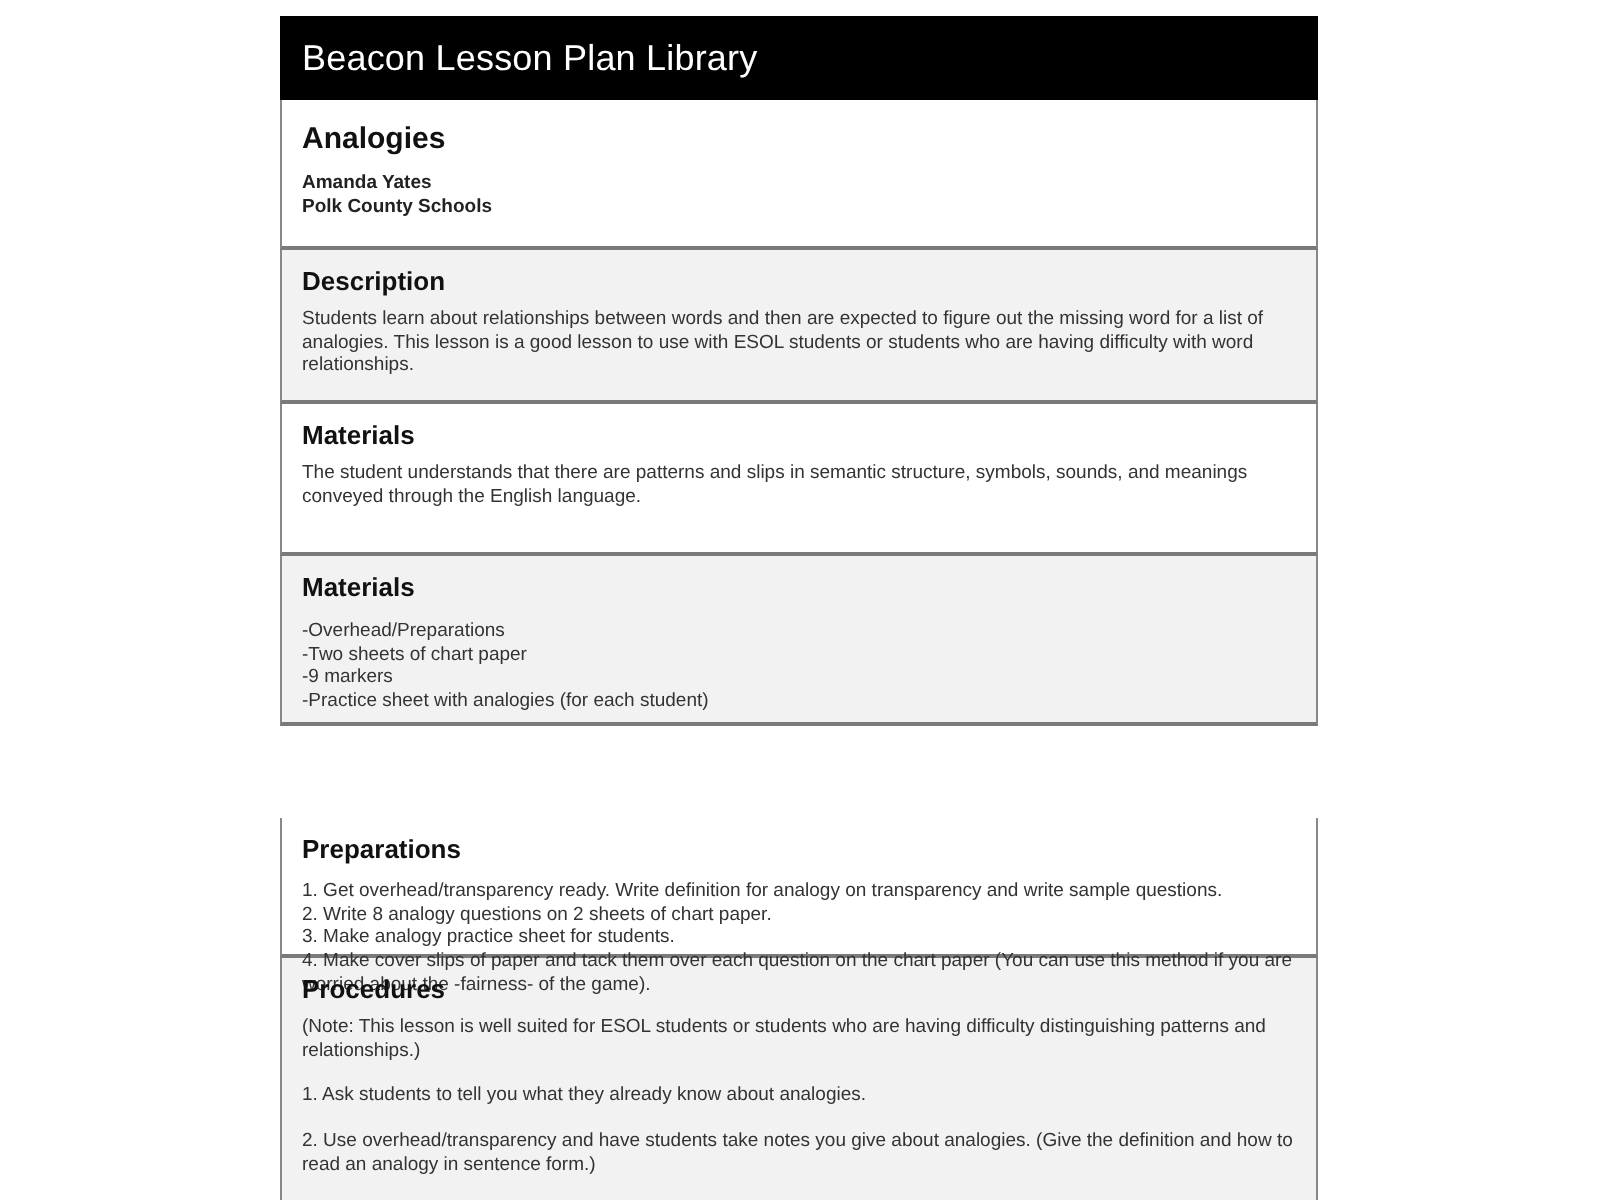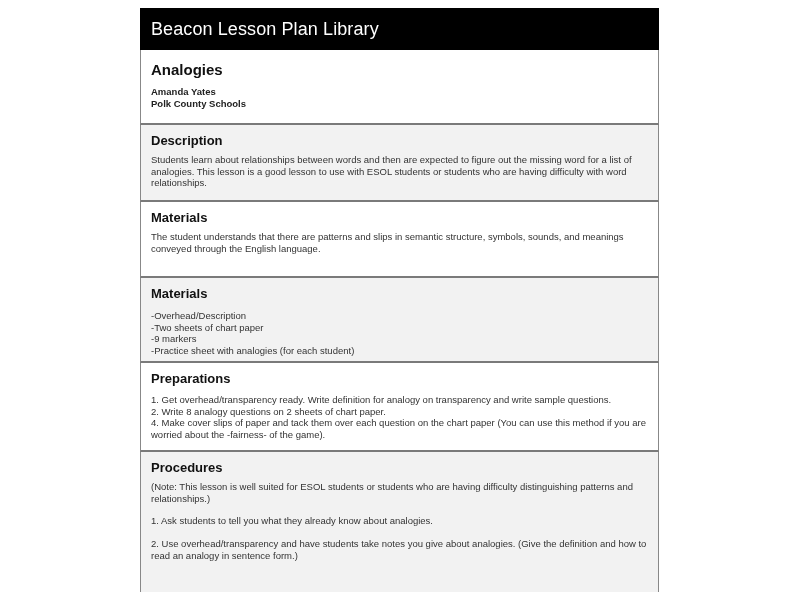--- a/index.html
+++ b/index.html
@@ -36,30 +36,31 @@
     <p class="body-text">Students learn about relationships between words and then are expected to figure out the missing word for a list of analogies. This lesson is a good lesson to use with ESOL students or students who are having difficulty with word relationships.</p>
   </div>
 
   <div class="section white" style="height:76px;">
     <h2>Materials</h2>
     <p class="body-text">The student understands that there are patterns and slips in semantic structure, symbols, sounds, and meanings conveyed through the English language.</p>
   </div>
 
   <div class="section gray" style="height:85px;">
     <h2 style="margin-bottom:9px;">Materials</h2>
-    <div class="list-line">-Overhead/Description</div>
+    <div class="list-line">-Overhead/Preparations</div>
     <div class="list-line">-Two sheets of chart paper</div>
     <div class="list-line">-9 markers</div>
     <div class="list-line">-Practice sheet with analogies (for each student)</div>
   </div>
 
-  <div class="section white" style="height:89px;">
+  <div class="section white" style="height:70px;margin-top:46px;">
     <h2 style="margin-bottom:8px;">Preparations</h2>
     <div class="list-line">1. Get overhead/transparency ready. Write definition for analogy on transparency and write sample questions.</div>
     <div class="list-line">2. Write 8 analogy questions on 2 sheets of chart paper.</div>
+    <div class="list-line">3. Make analogy practice sheet for students.</div>
     <div class="list-line">4. Make cover slips of paper and tack them over each question on the chart paper (You can use this method if you are worried about the -fairness- of the game).</div>
   </div>
 
   <div class="section gray" style="height:140px; border-bottom:none;">
     <h2 style="margin-bottom:6px;">Procedures</h2>
     <p class="para">(Note: This lesson is well suited for ESOL students or students who are having difficulty distinguishing patterns and relationships.)</p>
     <p class="para">1. Ask students to tell you what they already know about analogies.</p>
     <p class="para">2. Use overhead/transparency and have students take notes you give about analogies. (Give the definition and how to read an analogy in sentence form.)</p>
   </div>
 </div>

